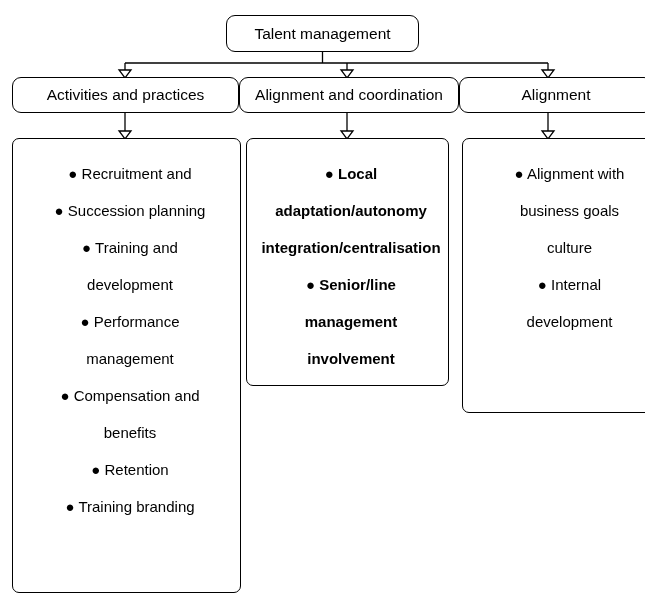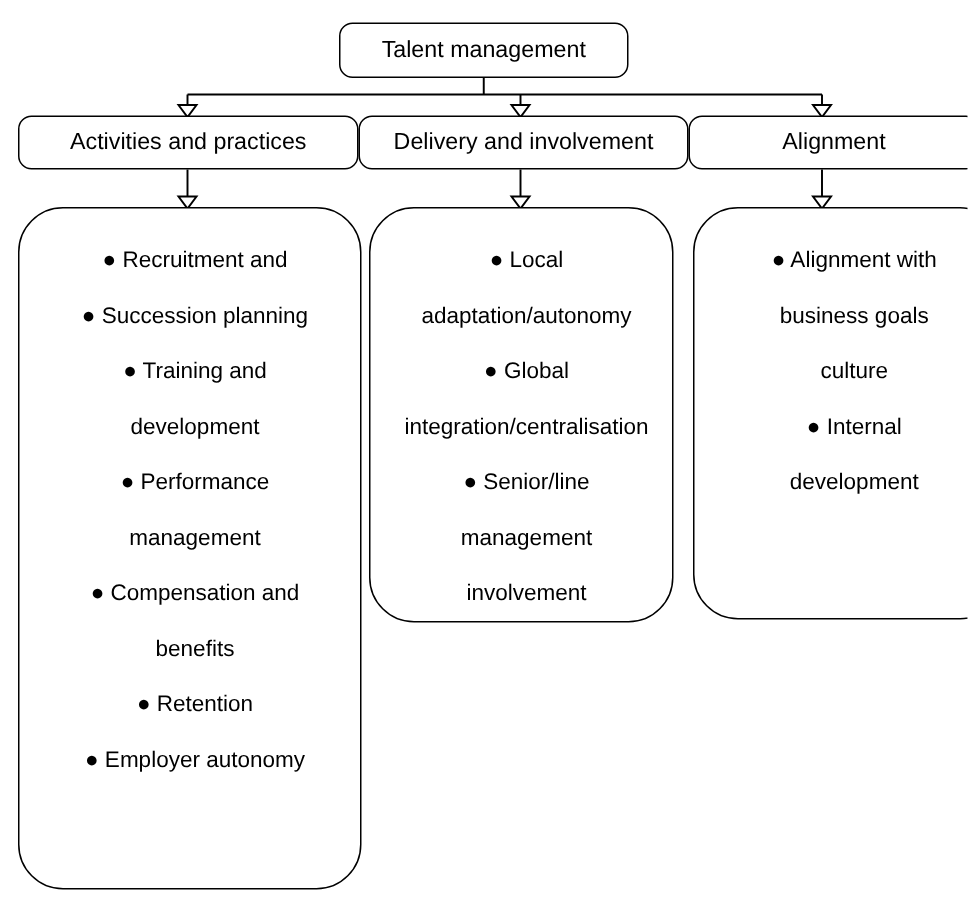--- a/index.html
+++ b/index.html
@@ -43,25 +43,25 @@
     height: 36px;
     border-radius: 9px;
     line-height: 34px;
     font-size: 15.5px;
   }
   .cat-0 { left: 12px;  width: 227px; }
   .cat-1 { left: 239px; width: 220px; }
   .cat-2 { left: 459px; width: 194px; }
 
   .list-node {
-    border-radius: 30px;
+    border-radius: 7px;
     padding: 16px 3px 10px 10px;
   }
   .list-0 { left: 12px;  top: 138px; width: 229px; height: 455px; }
-  .list-1 { left: 246px; top: 138px; width: 203px; height: 277px; }
+  .list-1 { left: 246px; top: 138px; width: 203px; height: 248px; font-weight: bold; }
   .list-2 { left: 462px; top: 138px; width: 208px; height: 275px; }
 
   .list-lines {
     font-size: 15px;
     line-height: 37px;
     text-align: center;
   }
   .list-line {
     display: block;
     white-space: nowrap;
@@ -109,46 +109,45 @@
   </svg>
 
   <div class="node root-node">
     <span>Talent management</span>
   </div>
 
   <div class="node cat-node cat-0">
     <span>Activities and practices</span>
   </div>
   <div class="node cat-node cat-1">
-    <span>Delivery and involvement</span>
+    <span>Alignment and coordination</span>
   </div>
   <div class="node cat-node cat-2">
     <span>Alignment</span>
   </div>
 
   <div class="node list-node list-0">
     <div class="list-lines">
         <span class="list-line">● Recruitment and</span>
         <span class="list-line">● Succession planning</span>
         <span class="list-line">● Training and</span>
         <span class="list-line">development</span>
         <span class="list-line">● Performance</span>
         <span class="list-line">management</span>
         <span class="list-line">● Compensation and</span>
         <span class="list-line">benefits</span>
         <span class="list-line">● Retention</span>
-        <span class="list-line">● Employer autonomy</span>
+        <span class="list-line">● Training branding</span>
       </div>
   </div>
 
   <div class="node list-node list-1">
     <div class="list-lines">
         <span class="list-line">● Local</span>
         <span class="list-line">adaptation/autonomy</span>
-        <span class="list-line">● Global</span>
         <span class="list-line">integration/centralisation</span>
         <span class="list-line">● Senior/line</span>
         <span class="list-line">management</span>
         <span class="list-line">involvement</span>
       </div>
   </div>
 
   <div class="node list-node list-2">
     <div class="list-lines">
         <span class="list-line">● Alignment with</span>

